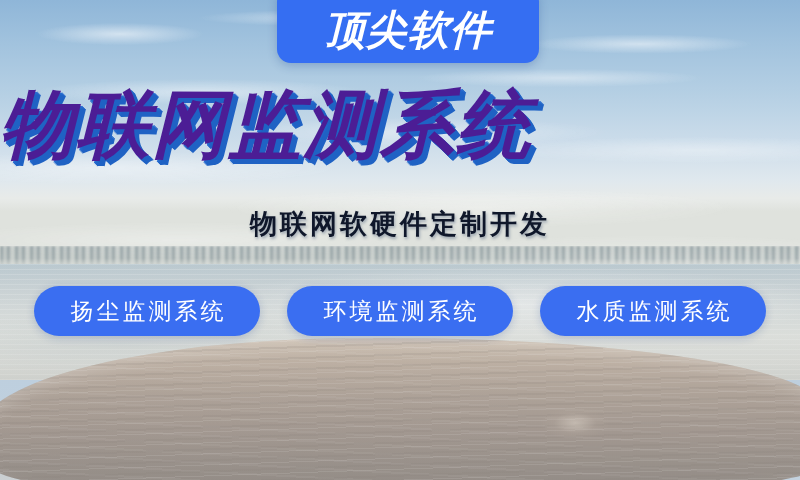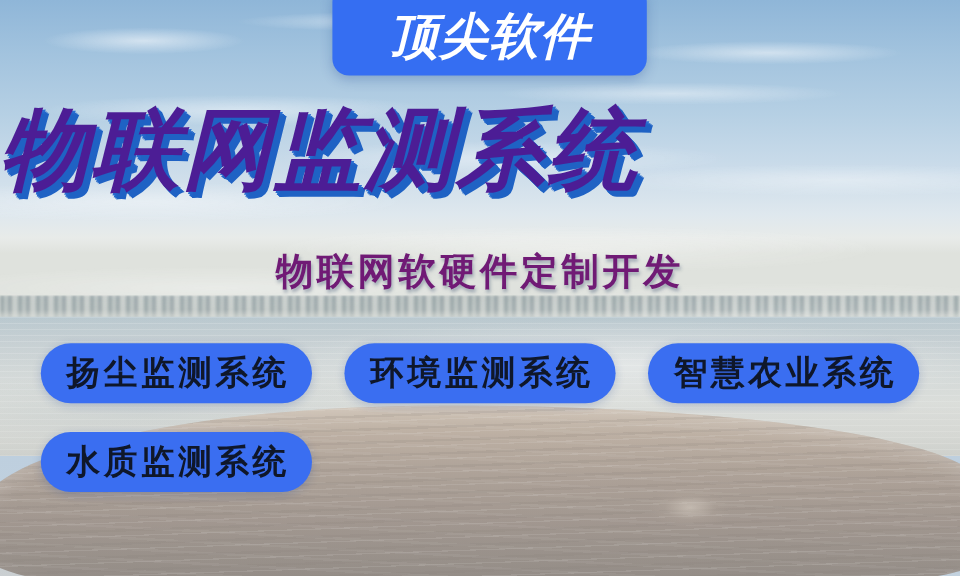--- a/index.html
+++ b/index.html
@@ -197,23 +197,23 @@
       4px 4px 0 #2165c8,
       3px 3px 0 #2468cc,
       2px 2px 0 #2a6fd2;
   }
 
   .subtitle {
     position: absolute;
     left: 0; top: 208px;
     width: 800px;
     text-align: center;
-    font-size: 31px;
+    font-size: 27px;
     font-weight: 700;
-    color: #701a75;
+    color: #0f172a;
     letter-spacing: 3px;
     line-height: 1.2;
     white-space: nowrap;
     text-shadow: 1px 2px 3px rgba(70,90,120,.45);
   }
 
   .pill-grid {
     position: absolute;
     left: 34px;
     top: 286px;
@@ -228,23 +228,23 @@
     height: 50px;
     background: #3a6ef1;
     border-radius: 25px;
     display: flex;
     align-items: center;
     justify-content: center;
     box-shadow: 0 2px 8px rgba(25,60,140,.22);
     box-sizing: border-box;
   }
   .pill-text {
-    color: #0f172a;
-    font-size: 28px;
-    font-weight: 700;
+    color: #ffffff;
+    font-size: 23px;
+    font-weight: 400;
     letter-spacing: 3px;
     line-height: 1;
     white-space: nowrap;
     padding-left: 3px;
   }
 </style>
 </head>
 <body>
 
 <div id="banner">
@@ -272,21 +272,18 @@
     <div class="subtitle">物联网软硬件定制开发</div>
 
     <div class="pill-grid">
       <div class="pill">
         <span class="pill-text">扬尘监测系统</span>
       </div>
       <div class="pill">
         <span class="pill-text">环境监测系统</span>
       </div>
       <div class="pill">
-        <span class="pill-text">智慧农业系统</span>
-      </div>
-      <div class="pill">
         <span class="pill-text">水质监测系统</span>
       </div>
     </div>
 
   </div>
 </div>
 
 </body></html>

